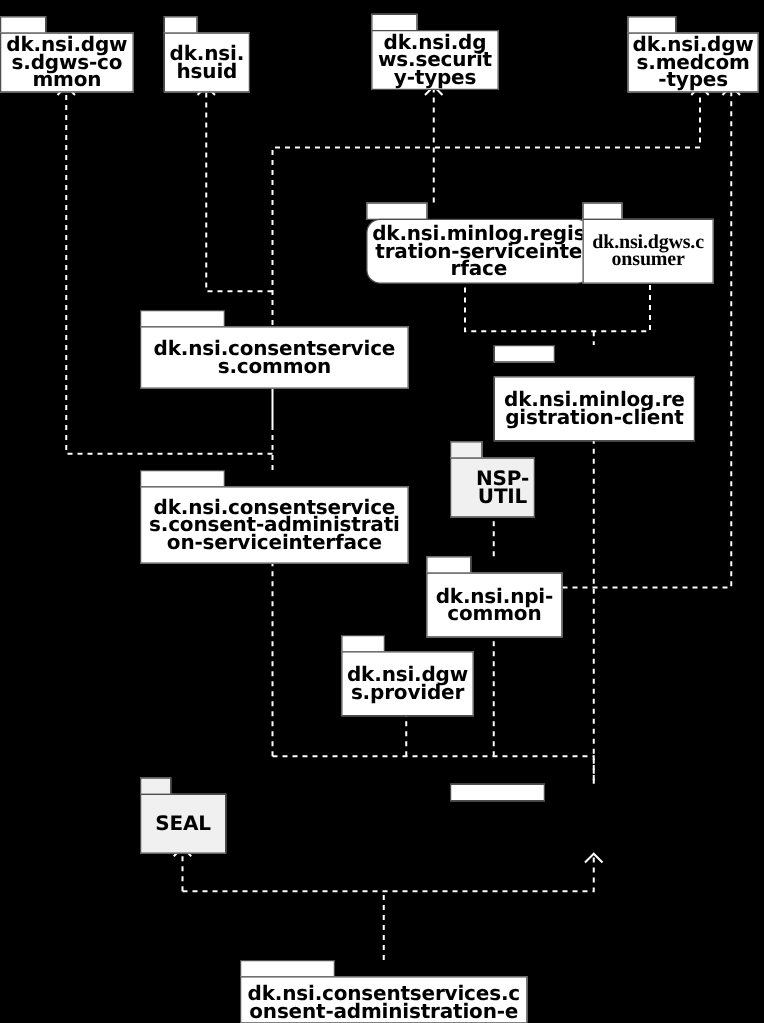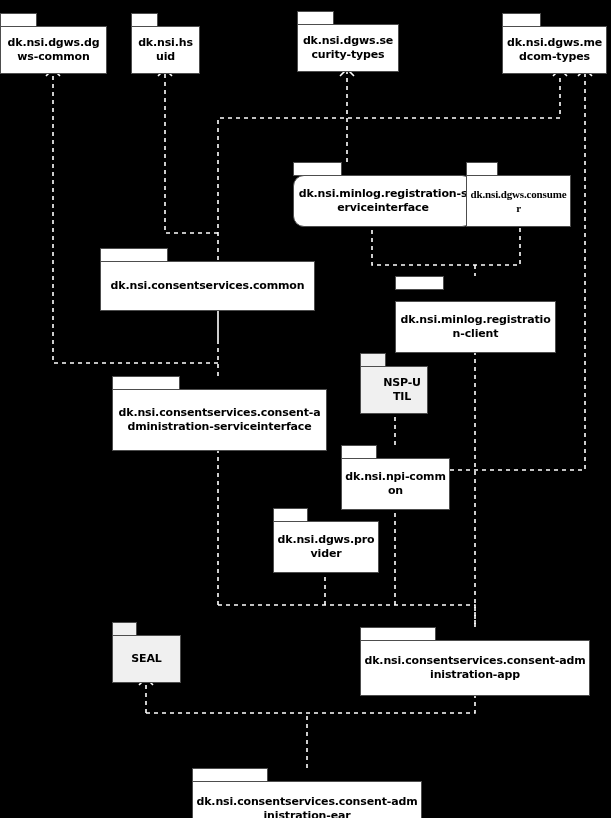--- a/index.html
+++ b/index.html
@@ -6,21 +6,21 @@
   body{width:611px;height:818px;overflow:hidden;
        font-family:"DejaVu Sans","Liberation Sans",sans-serif;}
   #diagram{position:relative;width:611px;height:818px;background:#000;}
   svg.edges{position:absolute;left:0;top:0;width:611px;height:818px;overflow:visible;}
   .pkg{position:absolute;}
   .pkg .tab{position:absolute;left:0;top:0;height:14px;
             background:#fff;border:1px solid #4d4d4d;box-sizing:border-box;}
   .pkg .body{position:absolute;left:0;top:13px;
              background:#fff;border:1px solid #4d4d4d;box-sizing:border-box;
              display:flex;align-items:center;justify-content:center;}
-  .pkg .label{font-size:11px;font-weight:bold;color:#000;
+  .pkg .label{font-size:16px;font-weight:bold;color:#000;
               text-align:center;line-height:14px;padding:0 3px;
               letter-spacing:-0.15px;word-break:break-all;}
   .pkg.gray .tab, .pkg.gray .body{background:#f0f0f0;}
 </style>
 </head>
 <body>
 
 <div id="diagram">
 
   <svg class="edges" viewBox="0 0 611 818" width="611" height="818">
@@ -103,21 +103,21 @@
     <div class="body" style="width: 180px; height: 52px; border-radius: 11px;">
       <span class="label">dk.nsi.minlog.registration-serviceinterface</span>
     </div>
   </div>
   <div class="pkg" style="left: 466px; top: 162px; width: 105px; height: 65px; font-family: Liberation Serif, serif;">
     <div class="tab" style="width: 32px;"></div>
     <div class="body" style="width: 105px; height: 52px;">
       <span class="label">dk.nsi.dgws.consumer</span>
     </div>
   </div>
-  <div class="pkg" style="left: 100px; top: 248px; width: 222px; height: 63px;">
+  <div class="pkg" style="left: 112px; top: 248px; width: 222px; height: 63px;">
     <div class="tab" style="width: 68px;"></div>
     <div class="body" style="width: 215px; height: 50px;">
       <span class="label">dk.nsi.consentservices.common</span>
     </div>
   </div>
   <div class="pkg" style="left: 395px; top: 276px; width: 161px; height: 65px;">
     <div class="tab" style="width: 49px;"></div>
     <div class="body" style="width: 161px; height: 52px; margin-top: 12px;">
       <span class="label">dk.nsi.minlog.registration-client</span>
     </div>
@@ -147,23 +147,20 @@
     </div>
   </div>
   <div class="pkg gray" style="left: 112px; top: 622px; width: 69px; height: 61px;">
     <div class="tab" style="width: 25px;"></div>
     <div class="body" style="width: 69px; height: 48px;">
       <span class="label">SEAL</span>
     </div>
   </div>
   <div class="pkg" style="left: 360px; top: 627px; width: 230px; height: 69px;">
     <div class="tab" style="width: 76px;"></div>
-    <div class="body" style="width: 230px; height: 56px;">
-      <span class="label">dk.nsi.consentservices.consent-administration-app</span>
-    </div>
   </div>
   <div class="pkg" style="left: 192px; top: 768px; width: 230px; height: 69px;">
     <div class="tab" style="width: 76px;"></div>
     <div class="body" style="width: 230px; height: 56px;">
       <span class="label">dk.nsi.consentservices.consent-administration-ear</span>
     </div>
   </div>
 
 </div>
 

